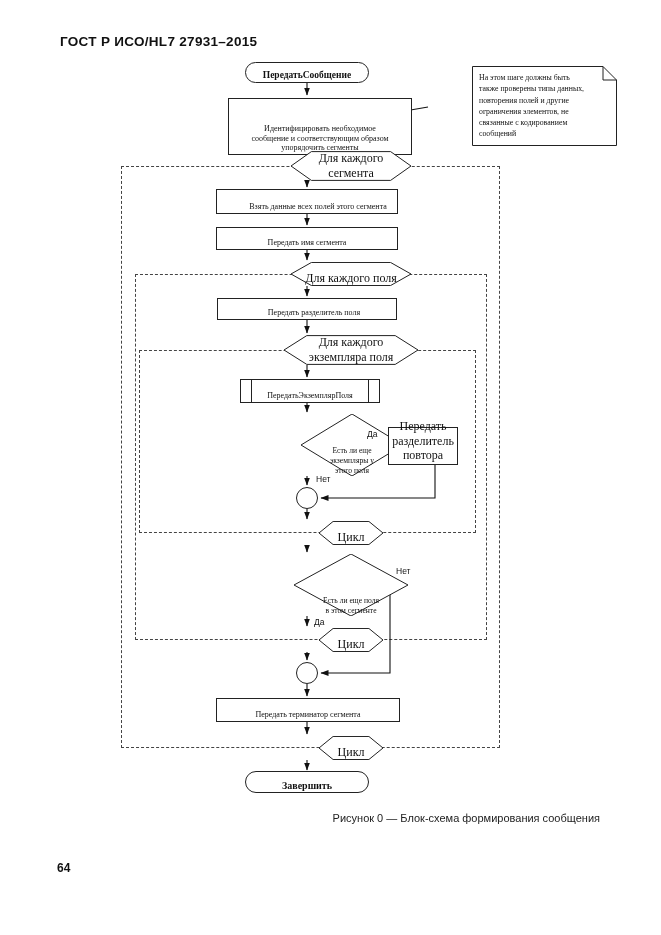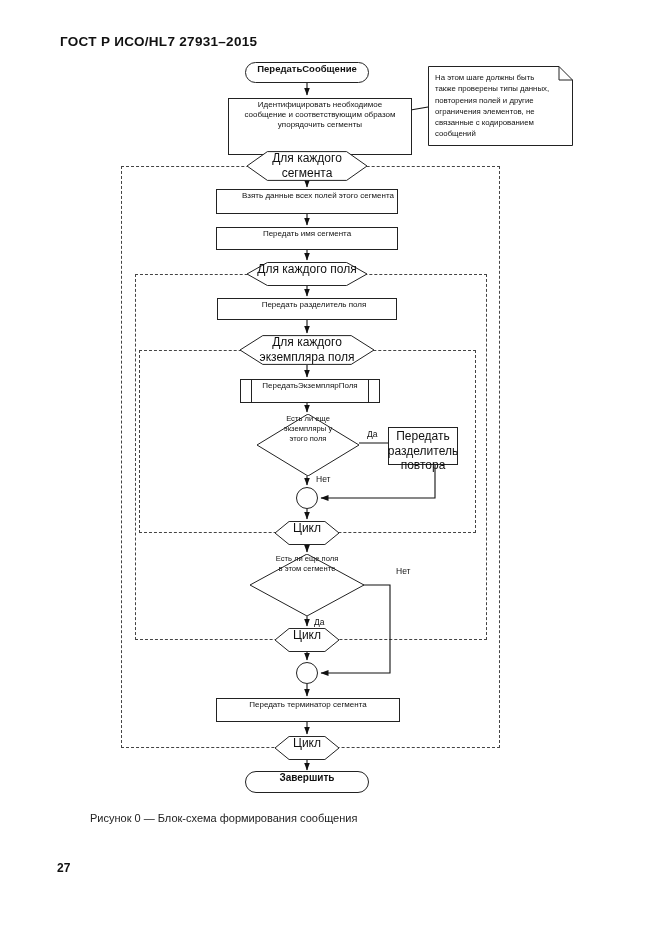--- a/index.html
+++ b/index.html
@@ -15,53 +15,53 @@
   #page-header {
     left: 60px; top: 34px;
     font-size: 13.5px; font-weight: bold; letter-spacing: 0.3px;
   }
   #page-number {
     left: 57px; top: 861px;
     font-size: 12px; font-weight: bold;
   }
   #figure-caption {
     left: 90px; top: 812px; width: 510px;
-    text-align: left; font-size: 11px; color: #222;
+    text-align: right; font-size: 11px; color: #222;
   }
   
   .loop-region { border: 1px dashed #444; background: transparent; z-index: 1; }
   
   #connector-layer { left: 0; top: 0; z-index: 2; }
   
-  .node { z-index: 3; display: flex; align-items: flex-start; justify-content: center;
-          text-align: center; white-space: pre-line; line-height: 1.22; }
+  .node { z-index: 3; display: flex; align-items: flex-end; justify-content: center;
+          text-align: center; white-space: pre-line; line-height: 1.22; font-family: Liberation Serif, serif; }
   .box  { background: #fff; border: 1px solid #222; font-size: 8px; padding: 1px 2px; }
   .term { background: #fff; border: 1.4px solid #222; border-radius: 11px;
           font-size: 9.5px; font-weight: bold; }
   .circle { background: #fff; border: 1px solid #222; border-radius: 50%; }
-  .shape-node { background: transparent; }
+  .shape-node { background: transparent; margin-left: 44px; }
   .shape-node svg { position: absolute; left: 0; top: 0; width: 100%; height: 100%; }
   .shape-node .txt { position: relative; z-index: 2; font-size: 8px; line-height: 1.25;
                      white-space: pre-line; text-align: center; }
   .hex .txt { font-size: 12px; }
   .diamond .txt { font-size: 7.6px; line-height: 1.3; }
   .subproc-bar { position: absolute; top: 0; bottom: 0; width: 1px; background: #222; }
   .flow-label { z-index: 4; font-size: 8.5px; background: transparent; }
   #note-box { z-index: 3; }
   #note-box .txt {
     position: absolute; left: 7px; top: 6px; right: 14px;
     font-size: 7.8px; line-height: 1.45; white-space: pre-line; text-align: left;
   }
 </style>
 </head>
 <body>
 
 <div class="abs" id="page-header">ГОСТ Р ИСО/HL7 27931–2015</div>
 <div class="abs" id="figure-caption">Рисунок 0 — Блок-схема формирования сообщения</div>
-<div class="abs" id="page-number">27</div>
+<div class="abs" id="page-number">64</div>
 
 <div class="abs loop-region" style="left:121px; top:166px; width:379px; height:582px;"></div>
 <div class="abs loop-region" style="left:135px; top:274px; width:352px; height:366px;"></div>
 <div class="abs loop-region" style="left:139px; top:350px; width:337px; height:183px;"></div>
 
 <svg class="abs" id="connector-layer" width="661" height="935" viewBox="0 0 661 935">
   <defs>
     <marker id="ah" markerWidth="10" markerHeight="8" refX="7.5" refY="3" orient="auto" markerUnits="userSpaceOnUse">
       <path d="M0,0 L8,3 L0,6 Z" fill="#111"></path>
     </marker>

